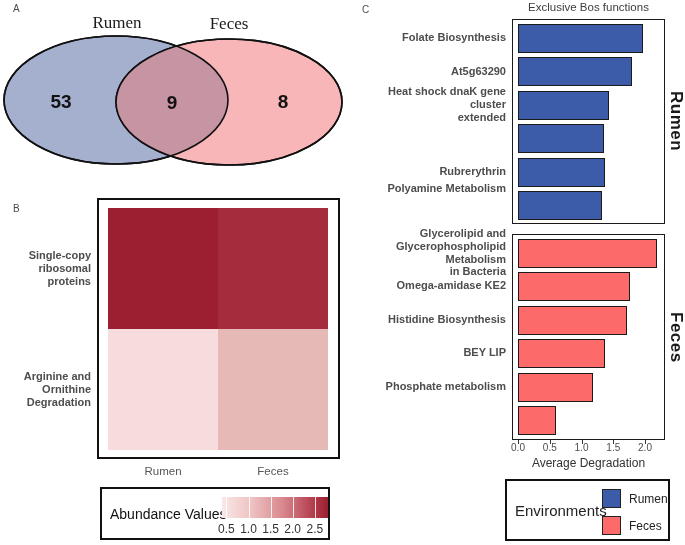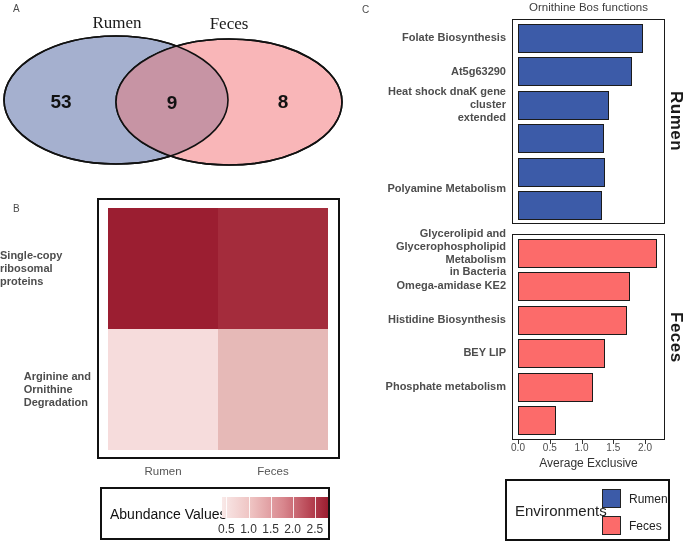--- a/index.html
+++ b/index.html
@@ -12,21 +12,21 @@
   }
   
   .venn-svg{position:absolute;left:0;top:0;}
   .venn-title{font-family:"Liberation Serif",serif;font-size:17px;fill:#1a1a1a;text-anchor:middle;}
   .venn-count{font-family:"Liberation Sans",sans-serif;font-size:19px;font-weight:bold;fill:#111;text-anchor:middle;}
   
   .hm-box{position:absolute;left:97px;top:198px;width:243px;height:261px;border:2px solid #111;background:#fff;box-sizing:border-box;}
   .hm-cell{position:absolute;}
   .hm-row-label{
     position:absolute;left:0;width:91px;display:flex;align-items:center;justify-content:flex-end;
-    font-size:11px;font-weight:bold;color:#4d4d4d;line-height:1.18;white-space:pre-line;
+    text-align:right;font-size:11px;font-weight:bold;color:#4d4d4d;line-height:1.18;white-space:pre-line;
   }
   .hm-col-label{position:absolute;top:465px;height:14px;text-align:center;font-size:11.5px;color:#555;}
   
   .ab-box{position:absolute;left:100px;top:487px;width:230px;height:53px;border:2px solid #111;background:#fff;box-sizing:border-box;}
   .ab-title{position:absolute;left:8px;top:0;height:49px;display:flex;align-items:center;font-size:14px;color:#111;}
   .ab-grad{position:absolute;left:120px;top:8px;width:106px;height:21px;
     background:linear-gradient(to right,#f9e9e8 0%,#eec2c1 28%,#d8868d 58%,#b64251 84%,#9b1e31 100%);}
   .ab-tickline{position:absolute;top:0;width:1px;height:21px;background:rgba(255,255,255,.85);}
   .ab-ticklabel{position:absolute;top:33px;width:30px;text-align:center;font-size:12px;color:#333;}
   
@@ -103,21 +103,21 @@
         <div class="ab-ticklabel" style="left: 131.5px;">1.0</div>
         <div class="ab-tickline" style="left: 168.6px; top: 8px;"></div>
         <div class="ab-ticklabel" style="left: 153.6px;">1.5</div>
         <div class="ab-tickline" style="left: 190.7px; top: 8px;"></div>
         <div class="ab-ticklabel" style="left: 175.7px;">2.0</div>
         <div class="ab-tickline" style="left: 212.8px; top: 8px;"></div>
         <div class="ab-ticklabel" style="left: 197.8px;">2.5</div>
       </div>
   </div>
 
-  <div class="bc-title">Ornithine Bos functions</div>
+  <div class="bc-title">Exclusive Bos functions</div>
 
   <div class="facet-box" style="top:19px;height:205px">
       <div class="bar" style="top: 4px; width: 125.1px; background: rgb(60, 91, 168);"></div>
       <div class="bar" style="top: 37.4px; width: 114.3px; background: rgb(60, 91, 168);"></div>
       <div class="bar" style="top: 70.8px; width: 90.8px; background: rgb(60, 91, 168);"></div>
       <div class="bar" style="top: 104.2px; width: 86.4px; background: rgb(60, 91, 168);"></div>
       <div class="bar" style="top: 137.6px; width: 87px; background: rgb(60, 91, 168);"></div>
       <div class="bar" style="top: 171px; width: 83.8px; background: rgb(60, 91, 168);"></div>
     </div>
   <div class="facet-box" style="top:234px;height:206px">
@@ -127,20 +127,21 @@
       <div class="bar" style="top: 104.2px; width: 87px; background: rgb(252, 107, 106);"></div>
       <div class="bar" style="top: 137.6px; width: 74.9px; background: rgb(252, 107, 106);"></div>
       <div class="bar" style="top: 171px; width: 38.1px; background: rgb(252, 107, 106);"></div>
     </div>
 
   <div class="facet-labels" style="top:19px;height:205px">
       <div class="cat-label" style="top: 1px;">Folate Biosynthesis</div>
       <div class="cat-label" style="top: 35px;">At5g63290</div>
       <div class="cat-label" style="top: 67.8px;">Heat shock dnaK gene cluster
 extended</div>
+      <div class="cat-label" style="top: 134.6px;">Rubrerythrin</div>
       <div class="cat-label" style="top: 152px;">Polyamine Metabolism</div>
     </div>
   <div class="facet-labels" style="top:234px;height:206px">
       <div class="cat-label" style="top: 1px;">Glycerolipid and
 Glycerophospholipid Metabolism
 in Bacteria</div>
       <div class="cat-label" style="top: 34.4px;">Omega-amidase KE2</div>
       <div class="cat-label" style="top: 67.8px;">Histidine Biosynthesis</div>
       <div class="cat-label" style="top: 101.2px;">BEY LIP</div>
       <div class="cat-label" style="top: 134.6px;">Phosphate metabolism</div>
@@ -154,21 +155,21 @@
       <div class="xtick" style="left: -9px;">0.0</div>
       <div class="xtickmark" style="left: 37.8px;"></div>
       <div class="xtick" style="left: 22.8px;">0.5</div>
       <div class="xtickmark" style="left: 69.5px;"></div>
       <div class="xtick" style="left: 54.5px;">1.0</div>
       <div class="xtickmark" style="left: 101.3px;"></div>
       <div class="xtick" style="left: 86.3px;">1.5</div>
       <div class="xtickmark" style="left: 133px;"></div>
       <div class="xtick" style="left: 118px;">2.0</div>
     </div>
-  <div class="xlabel">Average Exclusive</div>
+  <div class="xlabel">Average Degradation</div>
 
   <div class="env-box">
     <div class="env-title">Environments</div>
     <div class="env-swatch" style="top: 8px; background: rgb(60, 91, 168);"></div>
     <div class="env-swatch" style="top: 35px; background: rgb(252, 107, 106);"></div>
     <div class="env-entry-label" style="top:8px">Rumen</div>
     <div class="env-entry-label" style="top:35px">Feces</div>
   </div>
 
 </div>

